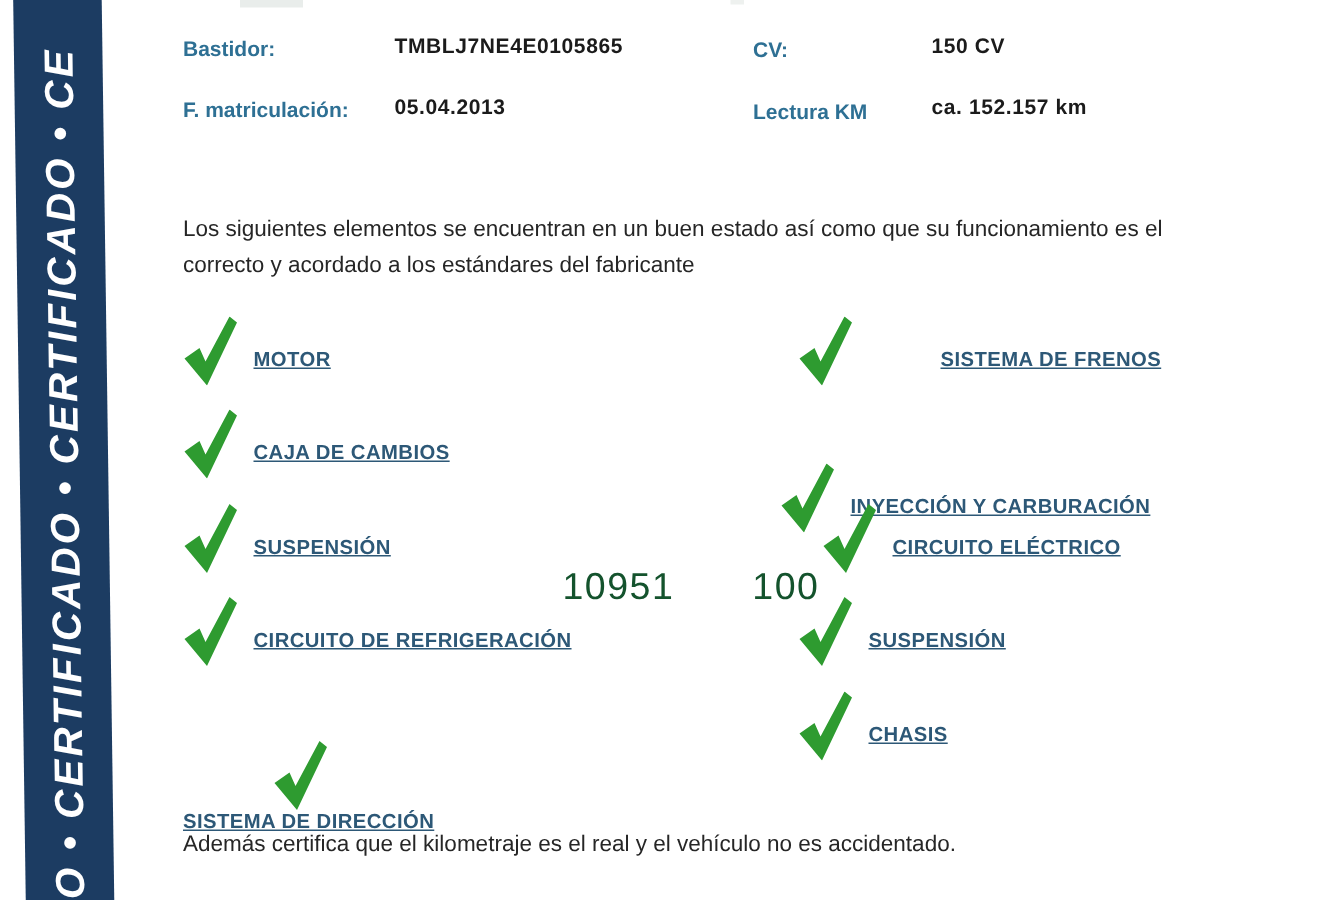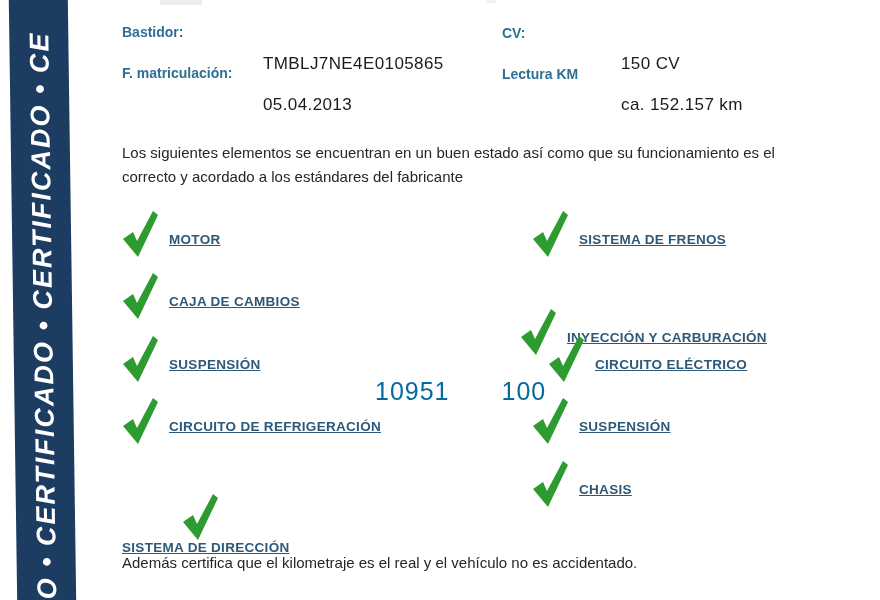--- a/index.html
+++ b/index.html
@@ -21,38 +21,38 @@
     color:#ffffff; font-size:27px; font-weight:bold; font-style:italic;
     letter-spacing:2px; white-space:nowrap;
   }
 
   
   .top-sliver-1 { position:absolute; left:160px; top:0; width:42px; height:5px; background:#e9ede b; background:#e9edeb; }
   .top-sliver-2 { position:absolute; left:487px; top:0; width:9px; height:3px; background:#eef1ef; }
 
   .abs { position:absolute; }
   .field-label { color:#2e7094; font-weight:bold; font-size:14px; }
-  .field-value { color:#1b1b1b; font-weight:normal; font-size:17px; letter-spacing:0.4px;margin-top:32px; }
+  .field-value { color:#1b1b1b; font-weight:bold; font-size:14px; letter-spacing:0.4px; }
 
   .intro {
     left:122px; top:141px; width:700px;
     color:#262626; font-size:15px; line-height:24px;
   }
 
   .check-item { position:absolute; display:flex; align-items:center; height:20px; }
   .check-item svg { margin-right:9px; margin-top:-10px; flex:0 0 auto; }
   .check-label {
     color:#2d5877; font-weight:bold; font-size:13.5px; letter-spacing:0.3px;
     white-space:nowrap;
     text-decoration:underline;
   }
 
   .watermark {
     left:375px; top:377px; display:flex; gap:52px;
-    color:#0369a1; font-size:25px; letter-spacing:1px;
+    color:#14532d; font-size:25px; letter-spacing:1px;
   }
 
   .footer-text {
     left:122px; top:554px; width:720px;
     color:#262626; font-size:15px;
   }
 </style>
 </head>
 <body>
 
@@ -103,21 +103,21 @@
       </svg>
     <span class="check-label">CIRCUITO DE REFRIGERACIÓN</span>
   </div>
   <div class="check-item" style="left:122px; top:504px;flex-direction:column;">
     <svg width="38" height="46" viewBox="0 0 36 46">
         <path d="M0 28 L10 21 L14 30 L30 0 L35 4 L15 46 Z" fill="#2e9b30"></path>
       </svg>
     <span class="check-label">SISTEMA DE DIRECCIÓN</span>
   </div>
 
-  <div class="check-item" style="left:532px; top:229px;">
+  <div class="check-item" style="left:532px; top:229px;gap:48px;">
     <svg width="38" height="46" viewBox="0 0 36 46">
         <path d="M0 28 L10 21 L14 30 L30 0 L35 4 L15 46 Z" fill="#2e9b30"></path>
       </svg>
     <span class="check-label">SISTEMA DE FRENOS</span>
   </div>
   <div class="check-item" style="left:520px; top:291px;margin-top:36px;">
     <svg width="38" height="46" viewBox="0 0 36 46">
         <path d="M0 28 L10 21 L14 30 L30 0 L35 4 L15 46 Z" fill="#2e9b30"></path>
       </svg>
     <span class="check-label">INYECCIÓN Y CARBURACIÓN</span>

